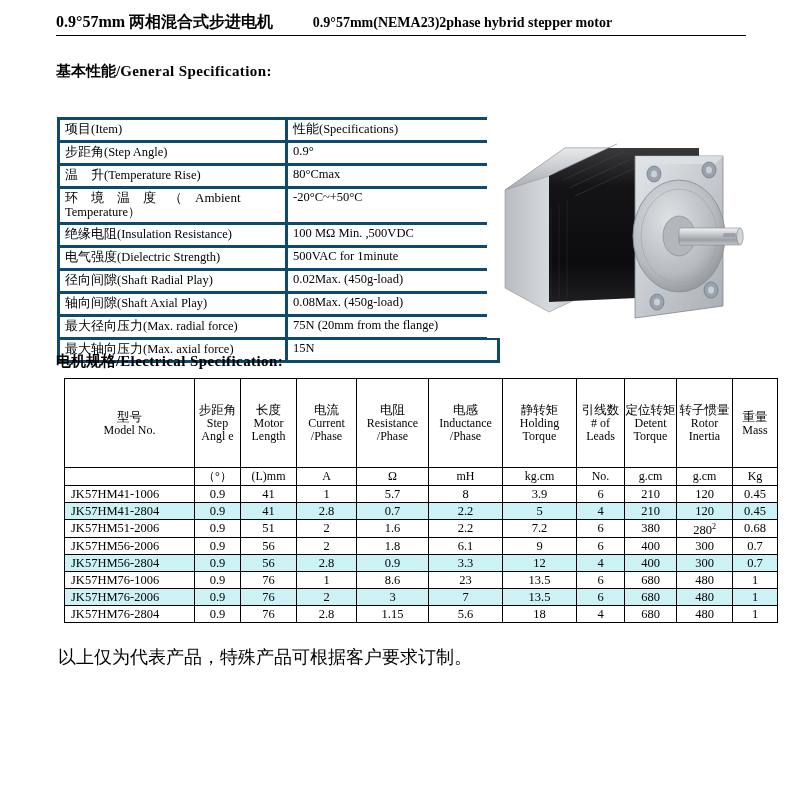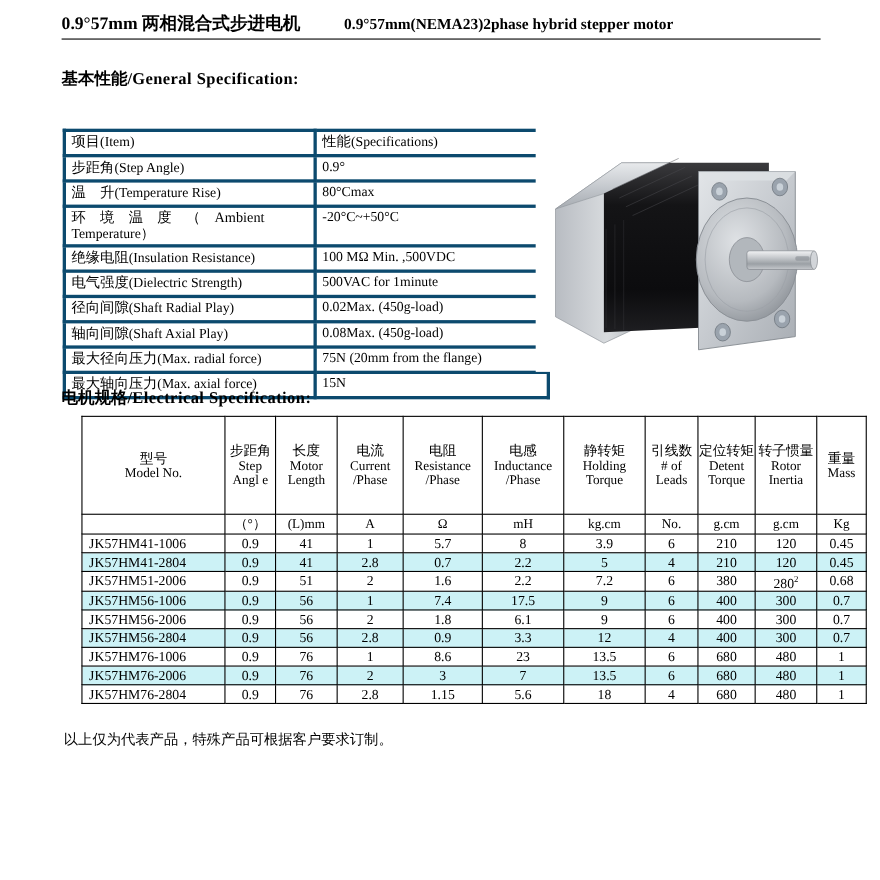--- a/index.html
+++ b/index.html
@@ -80,21 +80,21 @@
     width: 262px;
     height: 226px;
     background: #ffffff;
     overflow: hidden;
   }
   .motor-svg { display: block; }
 
   
   .elec-table {
     position: absolute;
-    left: 74px;
+    left: 64px;
     top: 378px;
     width: 695px;
     border-collapse: collapse;
     table-layout: fixed;
     font-size: 11.5px;
     text-align: center;
     border-radius: 23px;
   }
   .elec-table th, .elec-table td {
     border: 1px solid #000;
@@ -150,22 +150,22 @@
   .c-hold  { width: 74px; }
   .c-leads { width: 48px; }
   .c-det   { width: 52px; }
   .c-rot   { width: 56px; }
   .c-mass  { width: 45px; }
 
   
   .footnote {
     position: absolute;
     left: 58px;
-    top: 663px;
-    font-size: 13px;
+    top: 645px;
+    font-size: 18px;
     white-space: nowrap;
   }
 </style>
 </head>
 <body>
 
 <div class="page">
 
   <div class="doc-title">
     <span class="cn">0.9°57mm 两相混合式步进电机</span>&nbsp;
@@ -448,33 +448,20 @@
           <td>51</td>
           <td>2</td>
           <td>1.6</td>
           <td>2.2</td>
           <td>7.2</td>
           <td>6</td>
           <td>380</td>
           <td>280<sup>2</sup></td>
           <td>0.68</td>
         </tr>
-        <tr class="data alt">
-          <td class="model">JK57HM56-1006</td>
-          <td>0.9</td>
-          <td>56</td>
-          <td>1</td>
-          <td>7.4</td>
-          <td>17.5</td>
-          <td>9</td>
-          <td>6</td>
-          <td>400</td>
-          <td>300</td>
-          <td>0.7</td>
-        </tr>
         <tr class="data">
           <td class="model">JK57HM56-2006</td>
           <td>0.9</td>
           <td>56</td>
           <td>2</td>
           <td>1.8</td>
           <td>6.1</td>
           <td>9</td>
           <td>6</td>
           <td>400</td>

